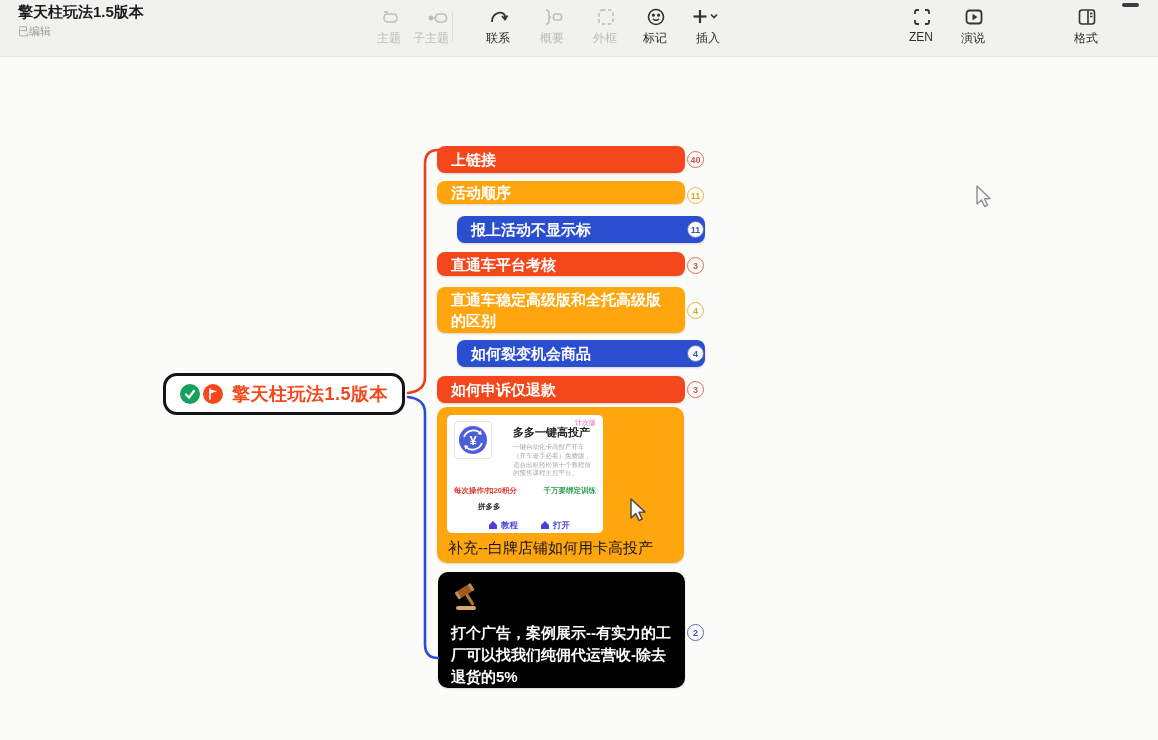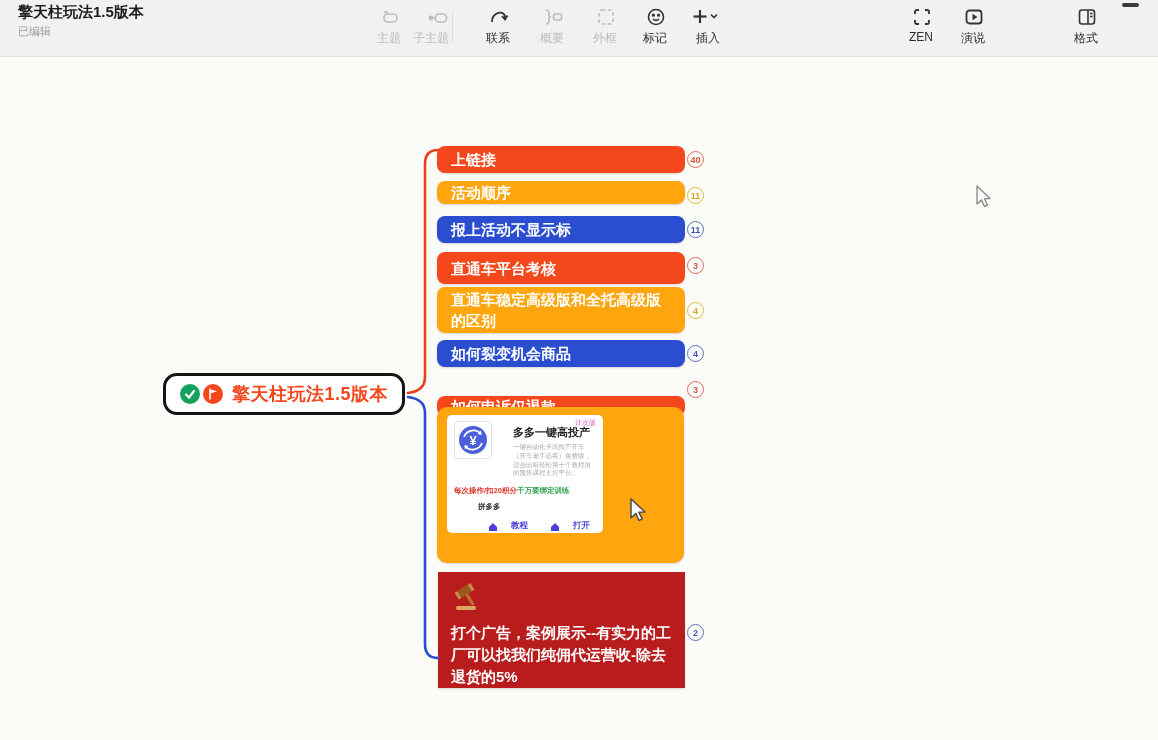--- a/index.html
+++ b/index.html
@@ -31,21 +31,21 @@
   .central-label { font-size:18px; font-weight:bold; color:#f4481c; margin-left:6px; letter-spacing:0.5px; }
   .mark-circle { width:20px; height:20px; border-radius:50%; display:flex; align-items:center; justify-content:center; margin-right:3px; flex:0 0 auto; }
 
   
   .bnode { position:absolute; left:437px; width:248px; border-radius:8px;
            display:flex; align-items:center; padding:0 14px; color:#fff;
            font-size:15px; font-weight:600; line-height:1.4; z-index:2; cursor:pointer;
            box-shadow:0 1px 2px rgba(0,0,0,0.15); }
   .c-red   { background:#f4481c; }
   .c-amber { background:#ffa60e; }
-  .c-blue  { background:#2a4ecf; }
+  .c-blue  { background:#2a4ecf;margin-left:20px; }
 
   .badge { position:absolute; left:687px; width:17px; height:17px; border-radius:50%;
            background:#fcfcfa; display:flex; align-items:center; justify-content:center;
            font-size:9px; font-weight:bold; z-index:2; }
   .badge.red   { border:1.5px solid #e06a55; color:#d8543e; }
   .badge.amber { border:1.5px solid #e5b93e; color:#d9a620; }
   .badge.blue  { border:1.5px solid #5a6fc0; color:#3b55b5; }
 
   
   .img-node { position:absolute; left:437px; top:407px; width:247px; height:156px;
@@ -53,31 +53,31 @@
               box-shadow:0 1px 2px rgba(0,0,0,0.15); }
   .img-card { position:absolute; left:10px; top:8px; width:156px; height:118px;
               background:#ffffff; border-radius:5px; padding:6px 7px; overflow:hidden; }
   .card-head { display:flex; }
   .card-iconbox { width:38px; height:38px; border:1px solid #e4e4e4; border-radius:4px;
                   display:flex; align-items:center; justify-content:center; flex:0 0 auto; }
   .card-right { margin-left:21px; position:relative; flex:1; }
   .card-tag { position:absolute; right:0; top:-3px; font-size:7px; color:#e85ccf; }
   .card-title { font-size:11px; font-weight:bold; color:#222; margin-top:4px; white-space:nowrap; }
   .card-desc { font-size:6.5px; color:#a8a8a8; line-height:1.35; margin-top:3px; }
-  .card-notes { display:flex; margin-top:8px; }
+  .card-notes { display:flex; justify-content:space-between; margin-top:8px; }
   .note-red { font-size:7.5px; font-weight:bold; color:#e0372a; }
   .note-green { font-size:7.5px; font-weight:bold; color:#2f9e4f; }
   .card-brand { font-size:7.5px; font-weight:bold; color:#333; margin:6px 0 0 24px; }
   .card-links { display:flex; gap:22px; margin:8px 0 0 34px; }
-  .card-link { display:flex; align-items:flex-end; gap:13px; font-size:8.5px; font-weight:bold; color:#4a3fd8; cursor:pointer; }
+  .card-link { display:flex; align-items:flex-start; gap:3px; font-size:8.5px; font-weight:bold; color:#4a3fd8; cursor:pointer; }
   .img-caption { position:absolute; left:11px; top:132px; font-size:15px; color:#141414; white-space:nowrap; }
 
   
   .ad-node { position:absolute; left:438px; top:572px; width:247px; height:116px;
-             background:#b91c1c; border-radius:0; z-index:2; cursor:pointer; padding:8px 13px;
+             background:#000000; border-radius:10px; z-index:2; cursor:pointer; padding:8px 13px;
              box-shadow:0 1px 2px rgba(0,0,0,0.15); }
   .ad-text { margin-top:6px; color:#ffffff; font-size:15px; font-weight:600; line-height:1.45; }
 
   
   .cursor { position:absolute; z-index:6; }
 </style>
 </head>
 <body>
 
 <div id="app">
@@ -239,30 +239,30 @@
 
   <div class="bnode c-red" style="top:146px; height:27px">
     <span>上链接</span>
     </div>
   <div class="bnode c-amber" style="top:181px; height:23px">
     <span>活动顺序</span>
     </div>
   <div class="bnode c-blue" style="top:216px; height:27px">
     <span>报上活动不显示标</span>
     </div>
-  <div class="bnode c-red" style="top:252px; height:32px">
+  <div class="bnode c-red" style="top:252px; height:24px">
     <span>直通车平台考核</span>
     </div>
   <div class="bnode c-amber" style="top:287px; height:46px">
     <span>直通车稳定高级版和全托高级版的区别</span>
     </div>
   <div class="bnode c-blue" style="top:340px; height:27px">
     <span>如何裂变机会商品</span>
     </div>
-  <div class="bnode c-red" style="top:396px; height:20px">
+  <div class="bnode c-red" style="top:376px; height:27px">
     <span>如何申诉仅退款</span>
     </div>
 
   <div class="badge red" style="top:151px">
       <span>40</span>
     </div>
   <div class="badge amber" style="top:187px">
       <span>11</span>
     </div>
   <div class="badge blue" style="top:221px">
@@ -316,20 +316,21 @@
           <span>教程</span>
         </span>
         <span class="card-link">
           <svg width="10" height="10">
               <path d="M1 5 L5 1 L9 5 L9 9 L1 9 Z" fill="#4a3fd8"></path>
             </svg>
           <span>打开</span>
         </span>
       </div>
     </div>
+    <div class="img-caption">补充--白牌店铺如何用卡高投产</div>
   </div>
 
   <div class="ad-node">
     <svg width="36" height="32">
       <g transform="rotate(-32 14 11)">
         <rect x="5" y="7" width="17" height="8" rx="2" fill="#9c5a22"></rect>
         <rect x="4.2" y="7" width="3" height="8" rx="1" fill="#c98c4e"></rect>
         <rect x="19.8" y="7" width="3" height="8" rx="1" fill="#c98c4e"></rect>
         <rect x="12" y="14.5" width="3.2" height="13" rx="1.4" fill="#b5752f"></rect>
       </g>

